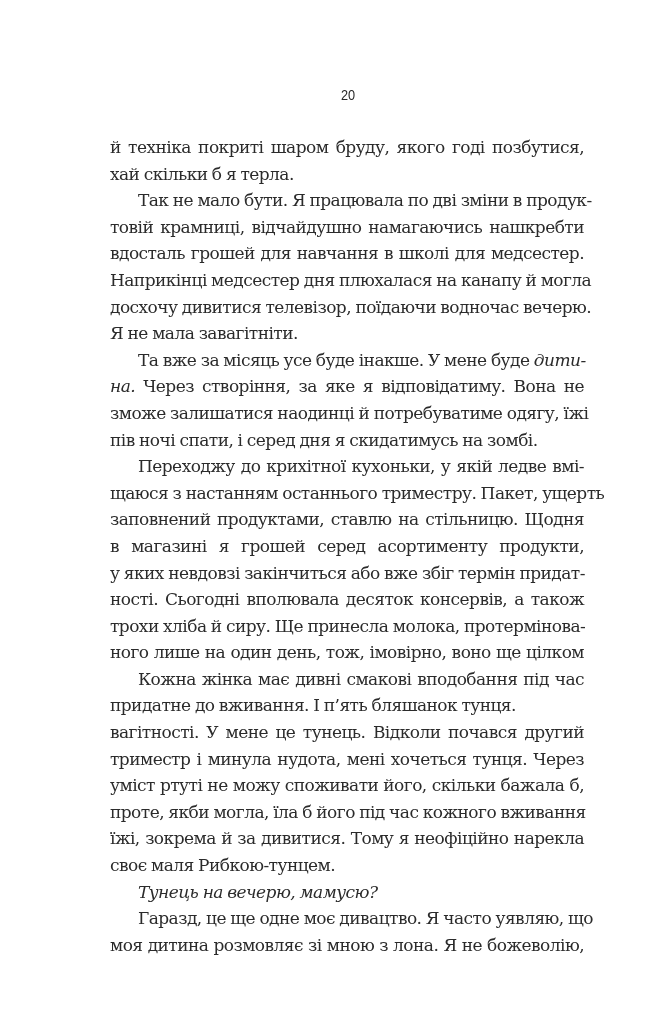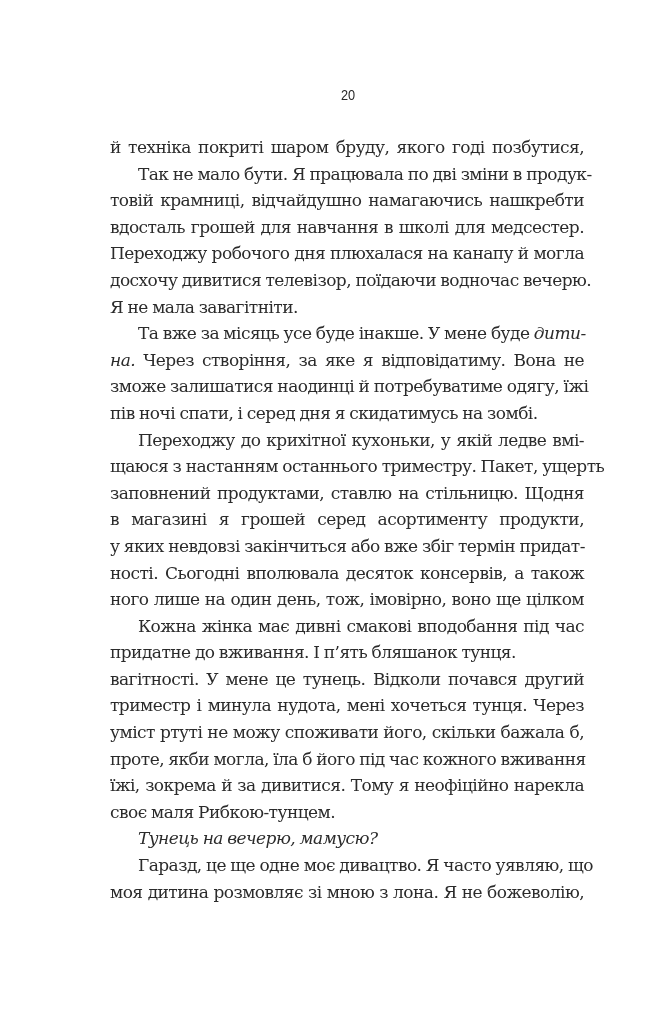--- a/index.html
+++ b/index.html
@@ -56,39 +56,41 @@
     }
   </style>
 </head>
 <body>
 
 <div class="page-number">20</div>
 
 <div class="text-block">
 
   <span class="line">й техніка покриті шаром бруду, якого годі позбутися,</span>
+  <span class="line last">хай скільки б я терла.</span>
 
   <span class="line indent">Так не мало бути. Я працювала по дві зміни в продук-</span>
   <span class="line">товій крамниці, відчайдушно намагаючись нашкребти</span>
   <span class="line">вдосталь грошей для навчання в школі для медсестер.</span>
-  <span class="line">Переходжу робочого дня плюхалася на канапу й могла</span>
+  <span class="line">Наприкінці медсестер дня плюхалася на канапу й могла</span>
   <span class="line">досхочу дивитися телевізор, поїдаючи водночас вечерю.</span>
   <span class="line last">Я не мала завагітніти.</span>
 
   <span class="line indent"><span>Та вже за місяць усе буде інакше. У мене буде </span><span class="it">дити-</span></span>
   <span class="line"><span class="it">на.</span> <span>Через створіння, за яке я відповідатиму. Вона не</span></span>
   <span class="line">зможе залишатися наодинці й потребуватиме одягу, їжі</span>
   <span class="line last">пів ночі спати, і серед дня я скидатимусь на зомбі.</span>
 
   <span class="line indent">Переходжу до крихітної кухоньки, у якій ледве вмі-</span>
   <span class="line">щаюся з настанням останнього триместру. Пакет, ущерть</span>
   <span class="line">заповнений продуктами, ставлю на стільницю. Щодня</span>
   <span class="line">в магазині я грошей серед асортименту продукти,</span>
   <span class="line">у яких невдовзі закінчиться або вже збіг термін придат-</span>
   <span class="line">ності. Сьогодні вполювала десяток консервів, а також</span>
+  <span class="line">трохи хліба й сиру. Ще принесла молока, протермінова-</span>
   <span class="line">ного лише на один день, тож, імовірно, воно ще цілком</span>
   <span class="line indent">Кожна жінка має дивні смакові вподобання під час</span>
 
   <span class="line last">придатне до вживання. І п’ять бляшанок тунця.</span>
   <span class="line">вагітності. У мене це тунець. Відколи почався другий</span>
   <span class="line">триместр і минула нудота, мені хочеться тунця. Через</span>
   <span class="line">уміст ртуті не можу споживати його, скільки бажала б,</span>
   <span class="line">проте, якби могла, їла б його під час кожного вживання</span>
   <span class="line">їжі, зокрема й за дивитися. Тому я неофіційно нарекла</span>
   <span class="line last">своє маля Рибкою-тунцем.</span>

